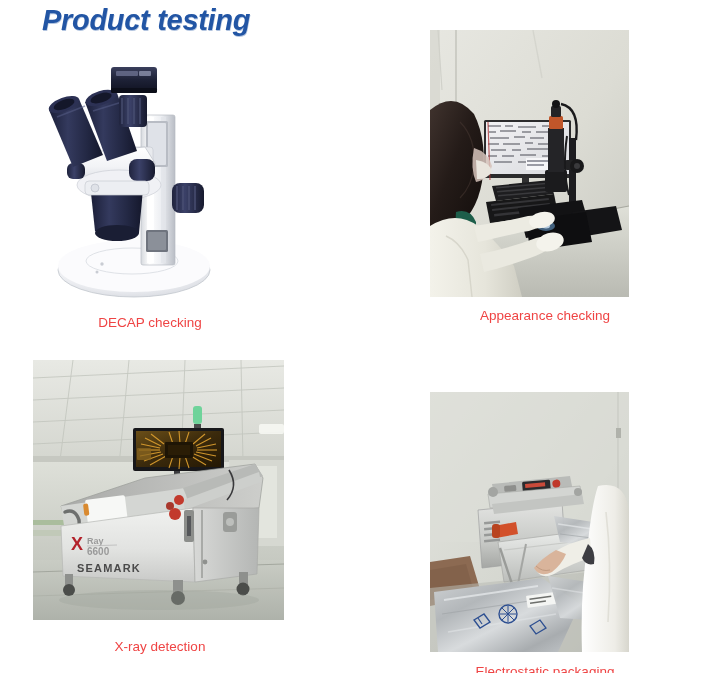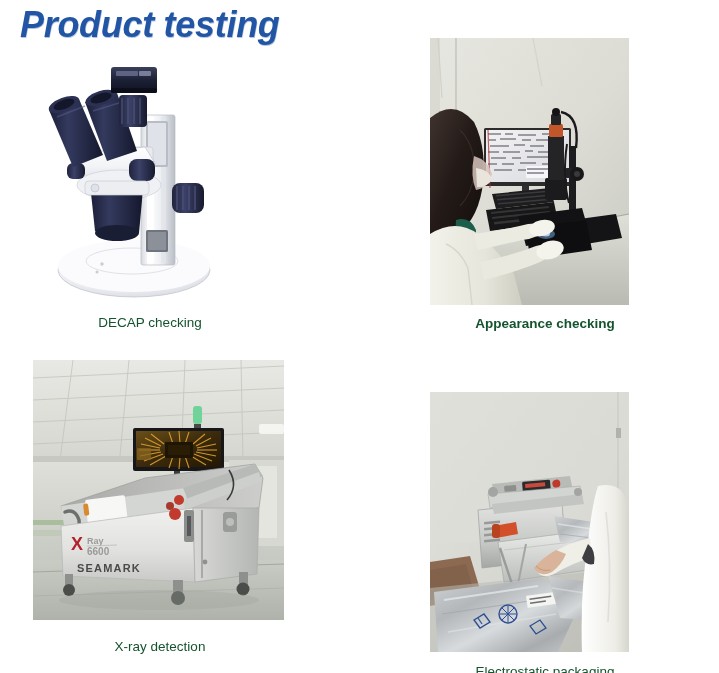--- a/index.html
+++ b/index.html
@@ -13,54 +13,54 @@
     height: 673px;
     position: relative;
     overflow: hidden;
     font-family: "Liberation Sans", sans-serif;
     color: #3a3a3a;
   }
 
   
   .page-title {
     position: absolute;
-    left: 20px;
+    left: 42px;
     top: 4px;
-    font-size: 36px;
+    font-size: 29px;
     font-weight: bold;
     font-style: italic;
     letter-spacing: -0.3px;
     color: #2255a4;
     text-shadow: 0.5px 0.5px 0 rgba(34,85,164,0.35);
     white-space: nowrap;
   }
 
   
   .grid {
     position: absolute;
     left: 0; top: 0;
     width: 719px; height: 673px;
   }
   .card { position: absolute; }
   .card-caption {
     position: absolute;
     width: 100%;
     text-align: center;
     font-size: 13.5px;
-    color: #14532d;
+    color: #ef4444;
     white-space: nowrap;
   }
   .photo {
     position: absolute;
     overflow: hidden;
   }
 
   
   #card-decap        { left: 0px;   top: 55px;  width: 300px; height: 285px; }
-  #card-appearance   { left: 400px; top: 38px;  width: 290px; height: 310px; font-weight: bold; }
+  #card-appearance   { left: 400px; top: 30px;  width: 290px; height: 310px; }
   #card-xray         { left: 0px;   top: 360px; width: 320px; height: 300px; }
   #card-esd          { left: 400px; top: 360px; width: 290px; height: 300px; margin-top: 32px; }
 
   #photo-decap       { left: 33px;  top: 0px;   width: 232px; height: 250px; background:#ffffff; }
   #photo-appearance  { left: 30px;  top: 0px;   width: 199px; height: 267px; }
   #photo-xray        { left: 33px;  top: 0px;   width: 251px; height: 260px; }
   #photo-esd         { left: 30px;  top: 0px;   width: 199px; height: 260px; }
 
   #cap-decap      { left: 0px; top: 260px; }
   #cap-appearance { left: 0px; top: 278px; }

